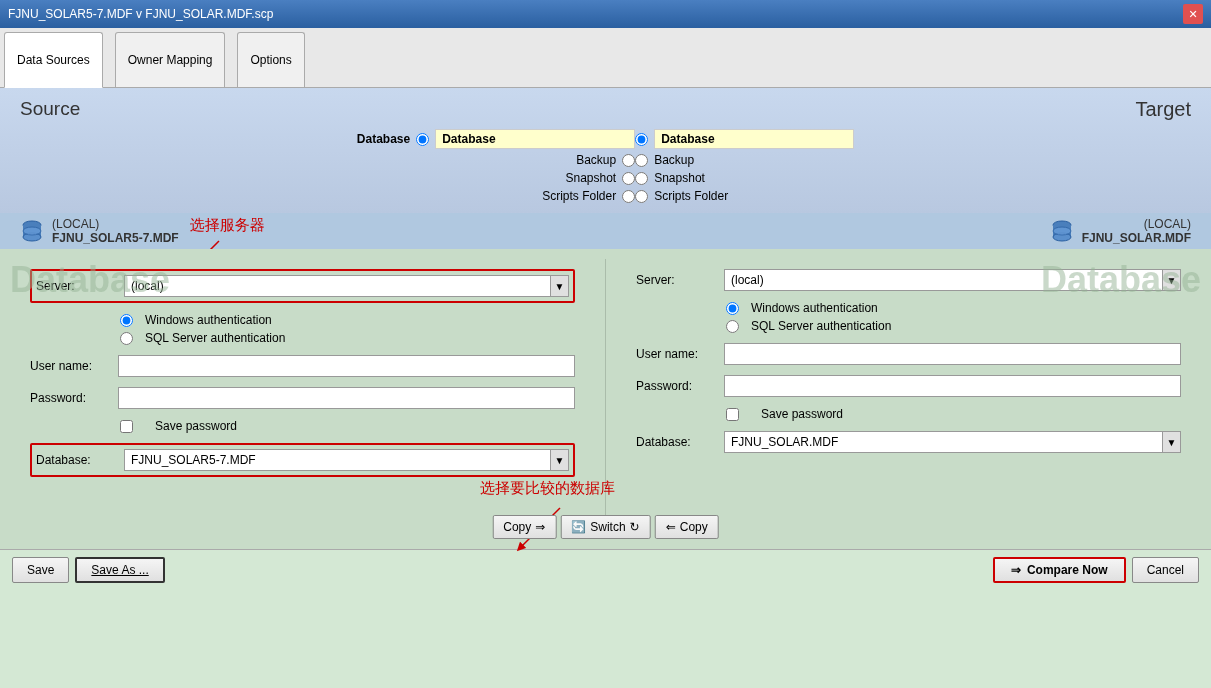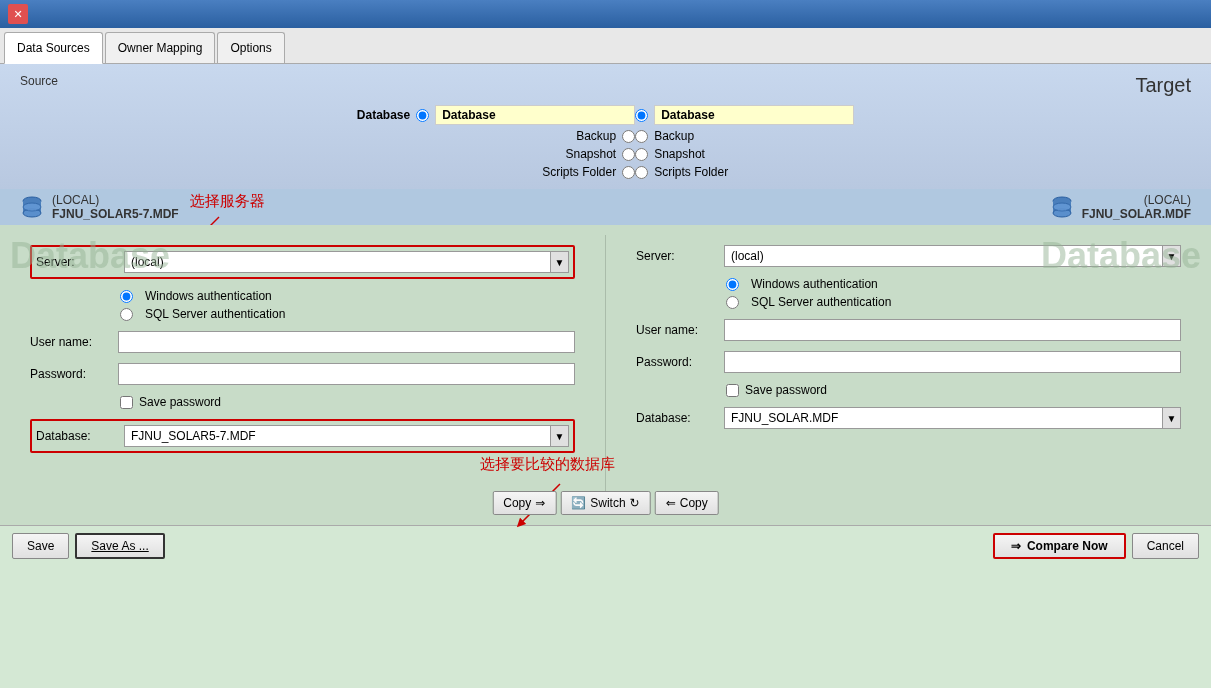--- a/index.html
+++ b/index.html
@@ -27,26 +27,26 @@
       border-radius: 2px;
     }
 
     .tab-bar {
       background: #e8e8e8;
       display: flex;
       border-bottom: 1px solid #aaa;
       padding: 4px 4px 0 4px;
     }
     .tab {
-      padding: 8px 12px;
+      padding: 20px 12px;
       border: 1px solid #aaa;
       border-bottom: none;
       background: #f0f0f0;
       cursor: pointer;
-      margin-right: 2px;
+      margin-right: 12px;
       border-radius: 3px 3px 0 0;
       font-size: 12px;
     }
     .tab.active {
       background: white;
       border-bottom: 1px solid white;
       margin-bottom: -1px;
     }
 
     
@@ -54,21 +54,21 @@
       background: linear-gradient(to bottom, #c8d8ee, #b8c8e0);
       padding: 10px 20px;
       position: relative;
     }
 
     .source-target-labels {
       display: flex;
       justify-content: space-between;
       margin-bottom: 8px;
     }
-    .source-label { font-size: 12px; font-weight: normal; color: #333; }
+    .source-label { font-size: 19px; font-weight: normal; color: #333; }
     .target-label { font-size: 20px; font-weight: normal; color: #333; }
 
     .source-options {
       display: flex;
       flex-direction: column;
       gap: 4px;
       align-items: flex-end;
     }
 
     .option-row {
@@ -167,21 +167,21 @@
     }
     .radio-row {
       display: flex;
       align-items: center;
       gap: 12px;
     }
 
     .checkbox-row {
       display: flex;
       align-items: center;
-      gap: 6px;
+      gap: 22px;
       margin-left: 90px;
     }
 
     
     .red-border-box {
       border: 2px solid #cc0000;
       padding: 4px;
       border-radius: 2px;
     }
 
@@ -261,20 +261,21 @@
       display: flex;
       align-items: center;
       justify-content: center;
       font-size: 10px;
     }
   </style>
 </head>
 <body>
 
 <div class="title-bar">
+  <span>FJNU_SOLAR5-7.MDF v FJNU_SOLAR.MDF.scp</span>
   <button class="title-bar-close">✕</button>
 </div>
 
 <div class="tab-bar">
   <div class="tab active">Data Sources</div>
   <div class="tab">Owner Mapping</div>
   <div class="tab">Options</div>
 </div>
 
 <div class="top-section">

